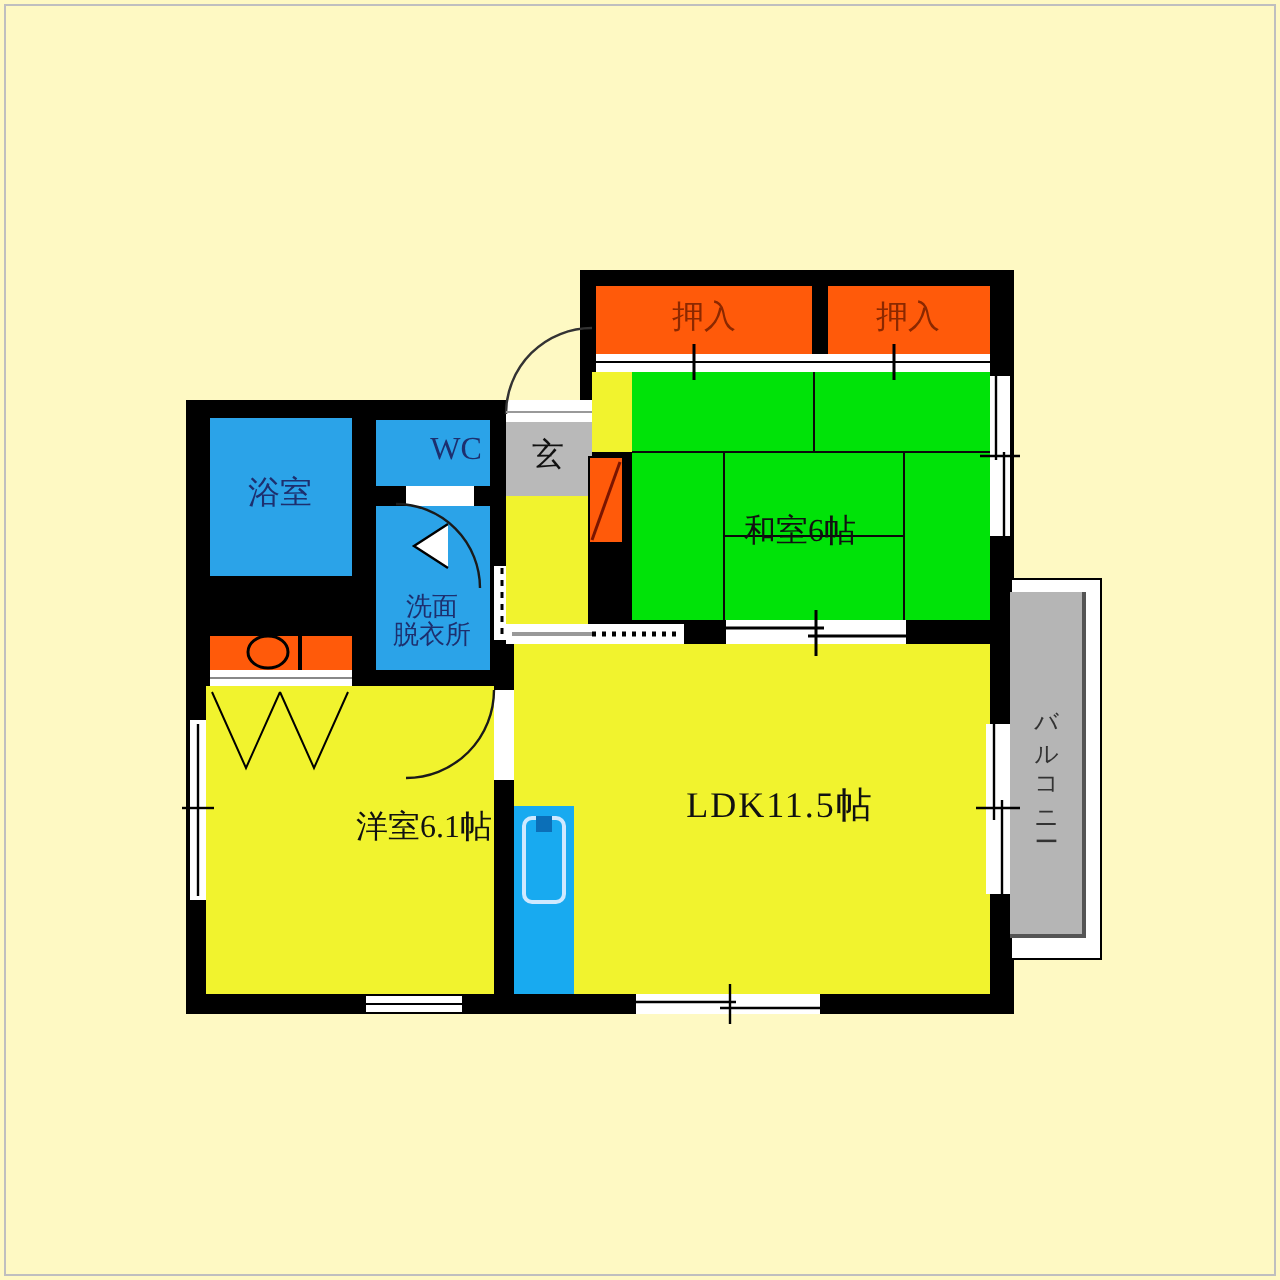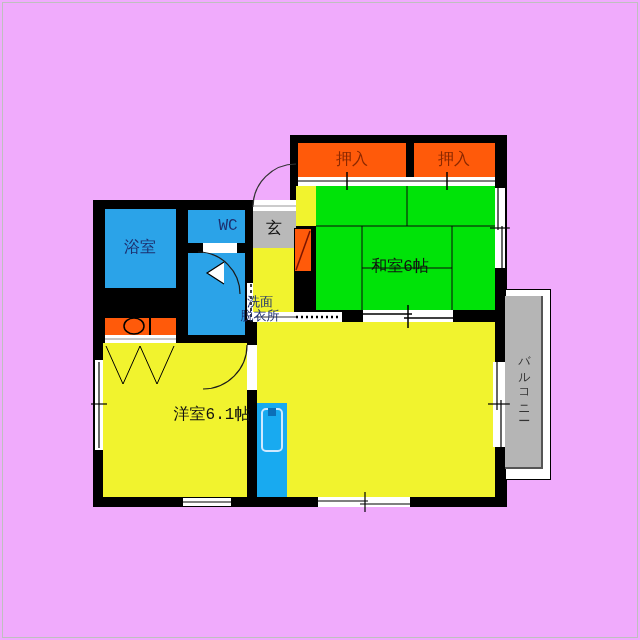--- a/index.html
+++ b/index.html
@@ -1,18 +1,18 @@
 <!DOCTYPE html>
 <html><head>
 <meta charset="utf-8">
 <style>
   html,body{margin:0;padding:0;background:#fff;}
   #canvas{
-    position:relative;width:640px;height:640px;background:#f0abfc;
-    font-family:Liberation Mono, monospace;overflow:hidden;
+    position:relative;width:640px;height:640px;background:#fef9c3;
+    font-family:Liberation Serif, serif;overflow:hidden;
   }
   #frame{position:absolute;left:2px;top:2px;width:634px;height:634px;
     border:1px solid #bfbfbf;pointer-events:none;}
   .abs{position:absolute;}
   .wall{position:absolute;background:#000;}
   .room{position:absolute;}
   .fill-green{background:#00e308;}
   .fill-yellow{background:#f1f32e;}
   .fill-orange{background:#ff5a0a;}
   .fill-blue{background:#2ba3e8;}
@@ -148,20 +148,21 @@
     <ellipse cx="134" cy="326" rx="10" ry="8" stroke="#000" stroke-width="1.5" fill="none"></ellipse>
     <path d="M150,318 V335" stroke="#000" stroke-width="2" fill="none"></path>
     <path d="M105,339 H176" stroke="#888" stroke-width="1" fill="none"></path>
   </svg>
 
   <div class="lbl lbl-maroon" style="left:352px;top:160px;">押入</div>
   <div class="lbl lbl-maroon" style="left:454px;top:160px;">押入</div>
   <div class="lbl" style="left:400px;top:242px;margin-top:25px;">和室6帖</div>
   <div class="lbl lbl-navy" style="left:140px;top:248px;">浴室</div>
   <div class="lbl lbl-navy" style="left:228px;top:226px;">WC</div>
-  <div class="lbl lbl-navy" style="left:216px;top:310px;font-size:13px;margin-left:44px;">
+  <div class="lbl lbl-navy" style="left:216px;top:310px;font-size:13px;">
     <div>洗面</div>
     <div>脱衣所</div>
   </div>
   <div class="lbl" style="left:274px;top:229px;">玄</div>
   <div class="lbl" style="left:168px;top:415px;margin-left:44px;">洋室6.1帖</div>
+  <div class="lbl" style="left:390px;top:403px;font-size:18px;letter-spacing:1px;">LDK11.5帖</div>
   <div class="lbl lbl-vert" style="left:523px;top:382px;">バルコニー</div>
 </div>
 
 </body></html>

